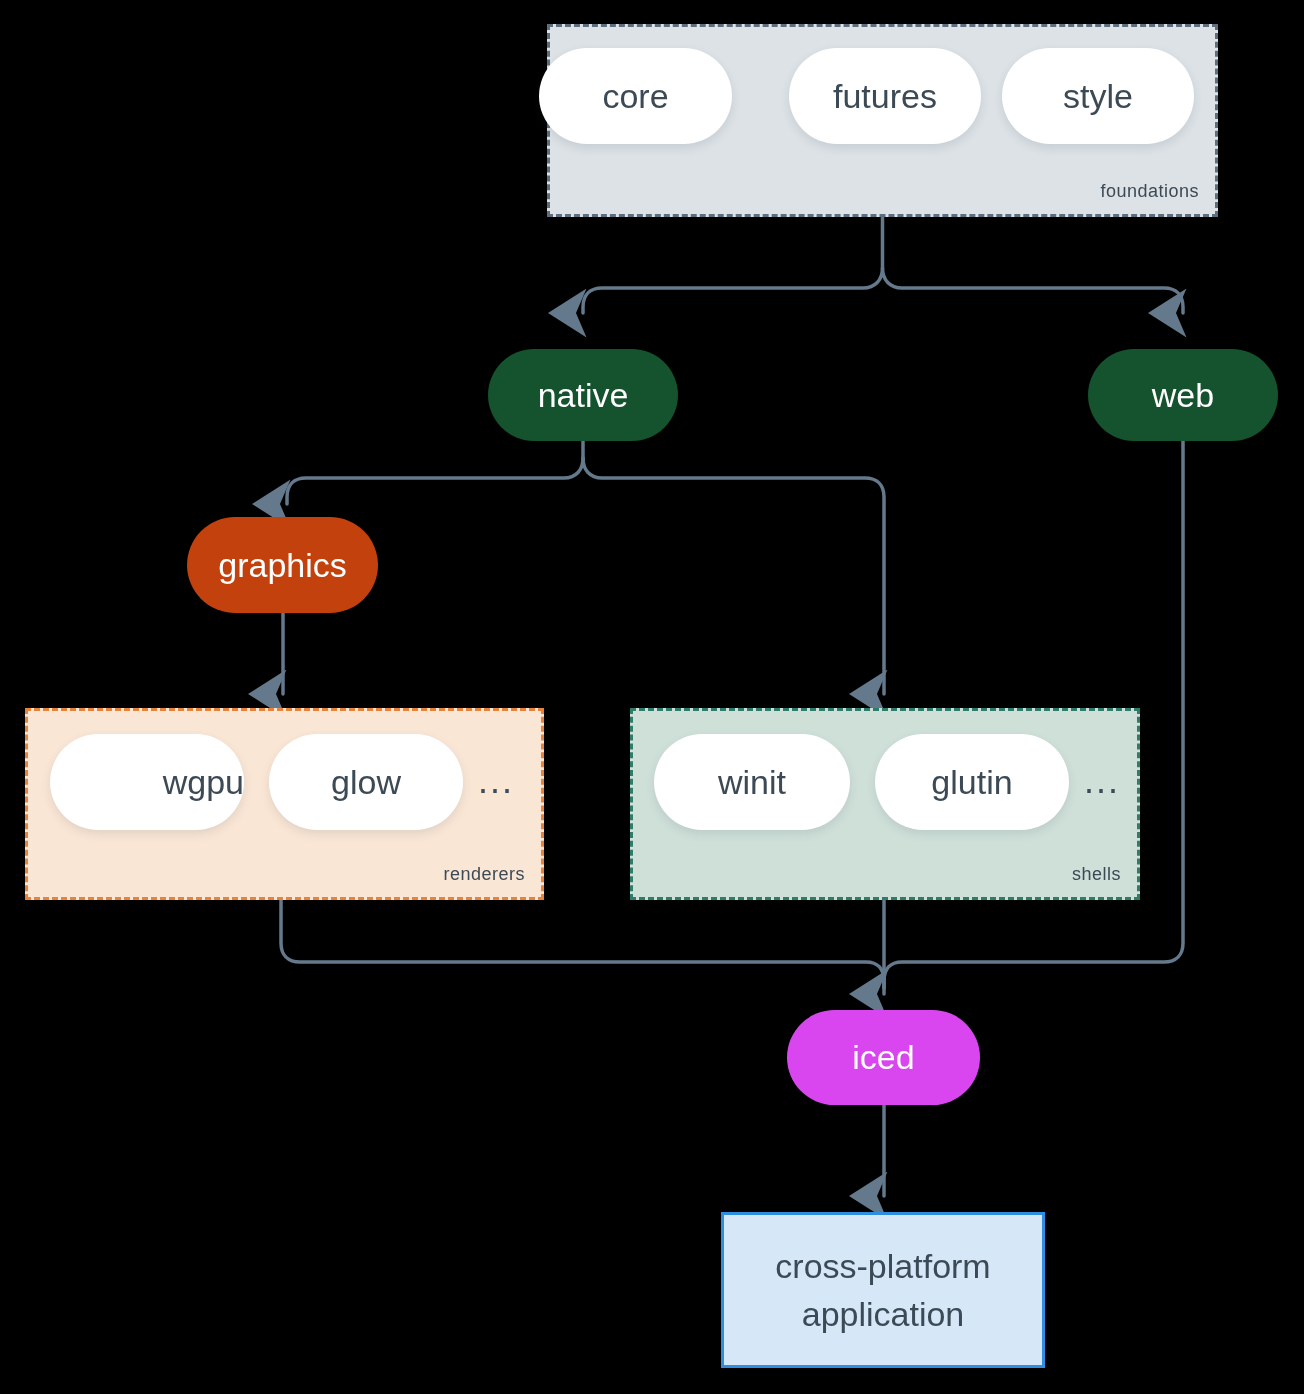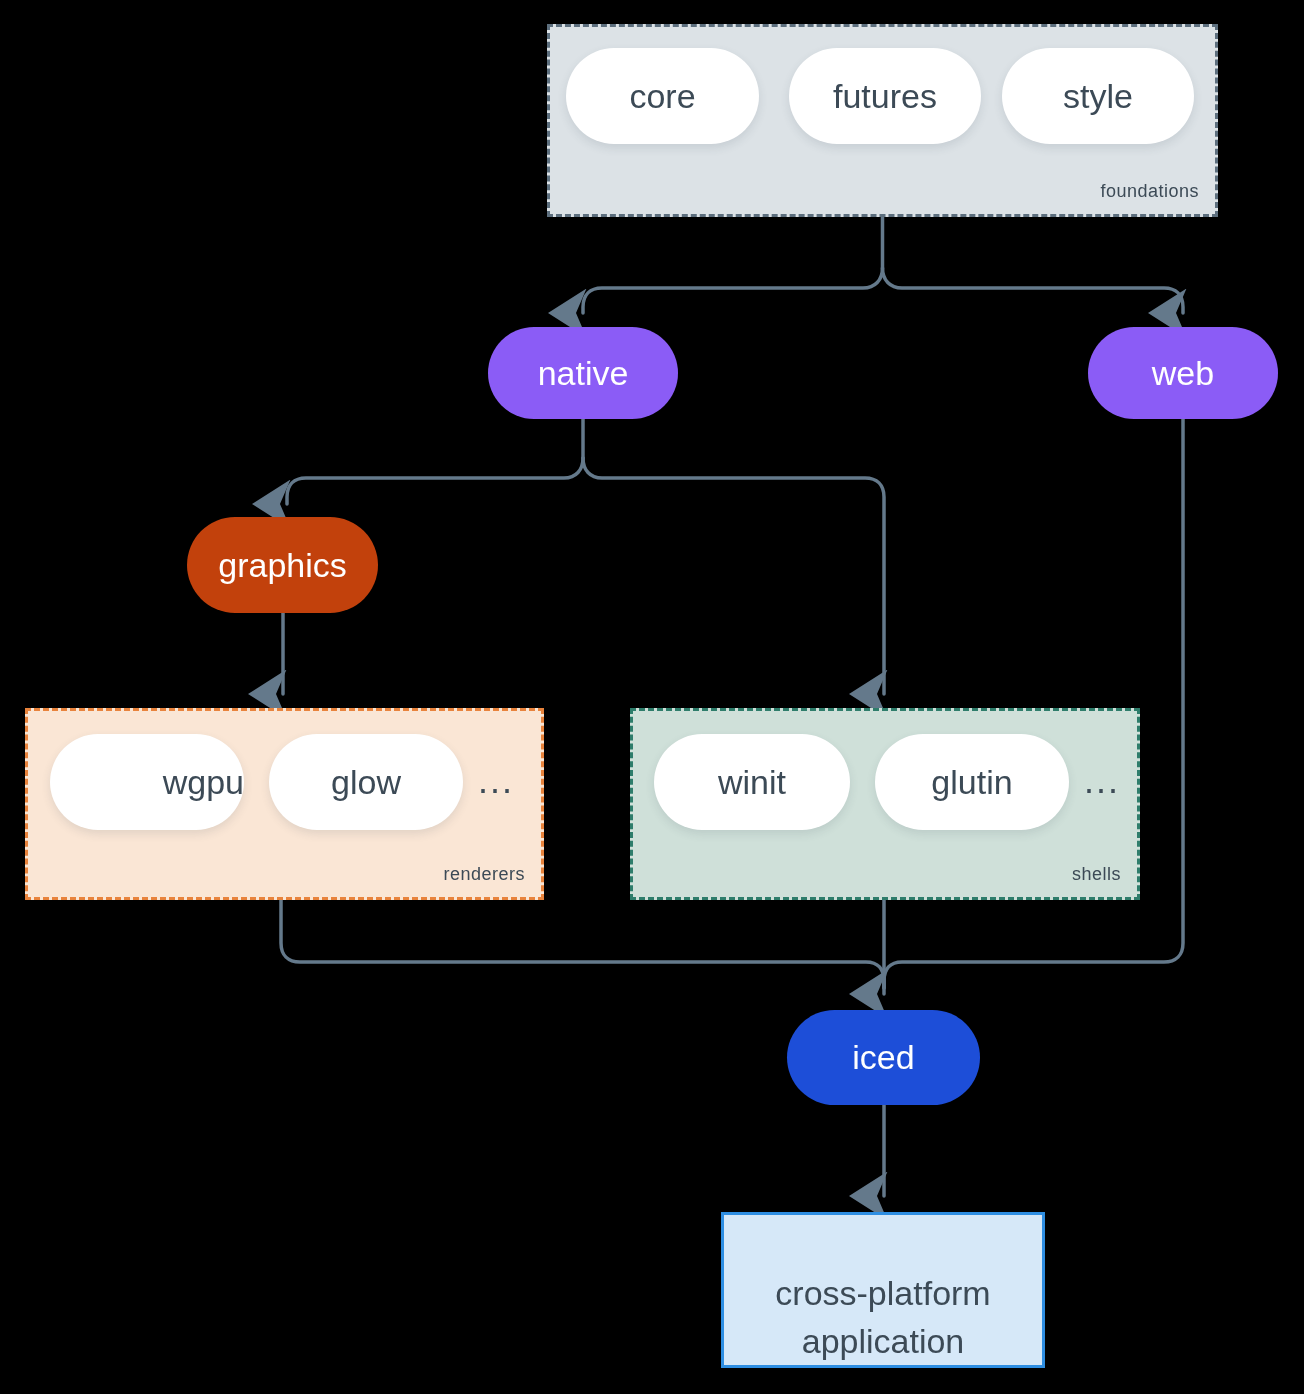--- a/index.html
+++ b/index.html
@@ -30,36 +30,36 @@
     position:absolute;
     height:96px; border-radius:48px;
     display:flex; align-items:center; justify-content:center;
     font-size:34px; box-sizing:border-box;
   }
   .pill.white {
     background:#ffffff; color:#3c4a56;
     box-shadow:0 4px 10px rgba(50,65,80,0.12);
   }
   .pill.node { color:#ffffff; }
-  .pill.purple { background:#8b5cf6; }
+  .pill.purple { background:#14532d;margin-top:22px; }
   .pill.orange { background:#c2410c; }
-  .pill.blue   { background:#1d4ed8; }
+  .pill.blue   { background:#d946ef; }
 
   .ellipsis {
     position:absolute; font-size:36px; color:#3c4a56;
     letter-spacing:2px;
   }
 
   .app-box {
     position:absolute;
     left:721px; top:1212px; width:324px; height:156px;
     background:#d6e8f8; border:3px solid #2e8ee2;
     box-sizing:border-box;
     display:flex; flex-direction:column;
-    align-items:center; justify-content:flex-end;
+    align-items:center; justify-content:center;
     color:#3c4a56; font-size:34px; line-height:48px;
   }
 </style>
 </head>
 <body>
 
 <div id="canvas">
 
   <svg class="edges" viewBox="0 0 1304 1394" xmlns="http://www.w3.org/2000/svg">
     <defs>
@@ -83,21 +83,21 @@
       <path d="M1183,419 L1183,943 C1183,955 1176,962 1164,962 L902,962 C890,962 884,969 884,981 L884,988"></path>
       <path marker-end="url(#arrow)" d="M884,900 L884,994"></path>
 
       <path marker-end="url(#arrow)" d="M884,1105 L884,1196"></path>
     </g>
   </svg>
 
   <div class="group foundations" style="left:547px; top:24px; width:671px; height:193px;">
     <span class="group-label">foundations</span>
   </div>
-  <div class="pill white" style="left:566px; top:48px; width:193px;text-align:right;">
+  <div class="pill white" style="left:539px; top:48px; width:193px;text-align:right;">
     <span>core</span>
   </div>
   <div class="pill white" style="left:789px; top:48px; width:192px;">
     <span>futures</span>
   </div>
   <div class="pill white" style="left:1002px; top:48px; width:192px;">
     <span>style</span>
   </div>
 
   <div class="pill node purple" style="left:488px; top:327px; width:190px; height:92px; border-radius:46px;">

